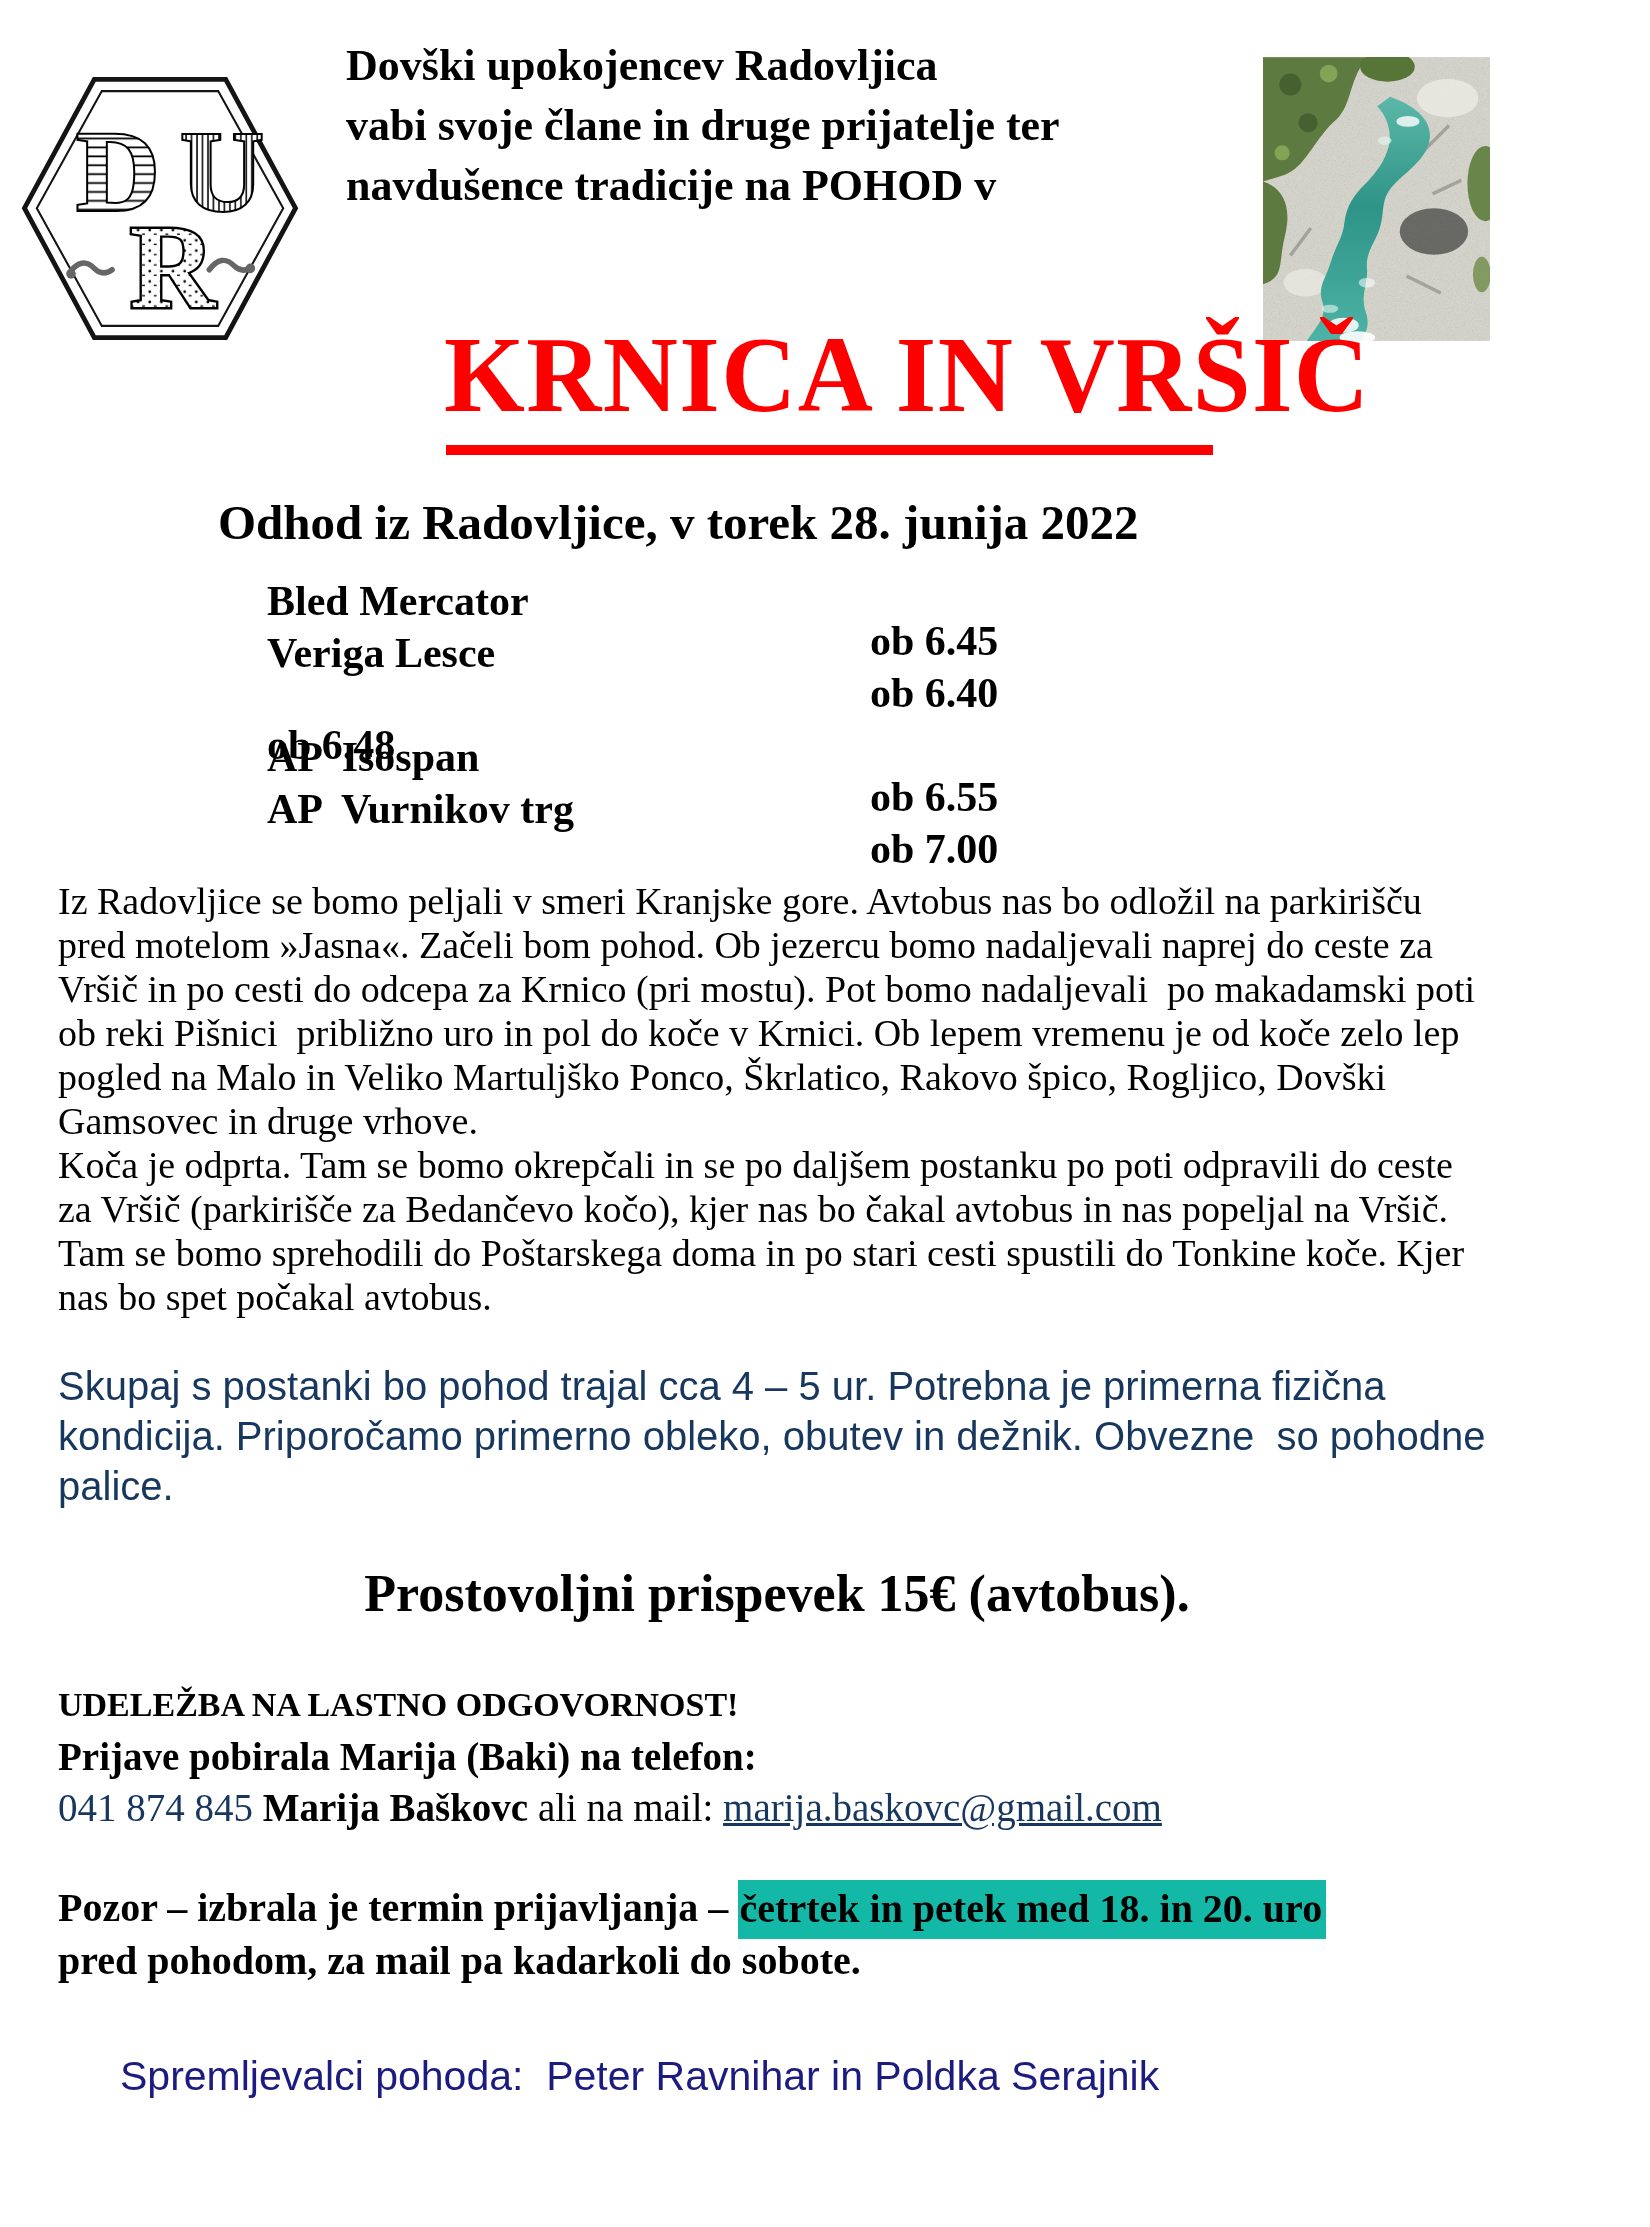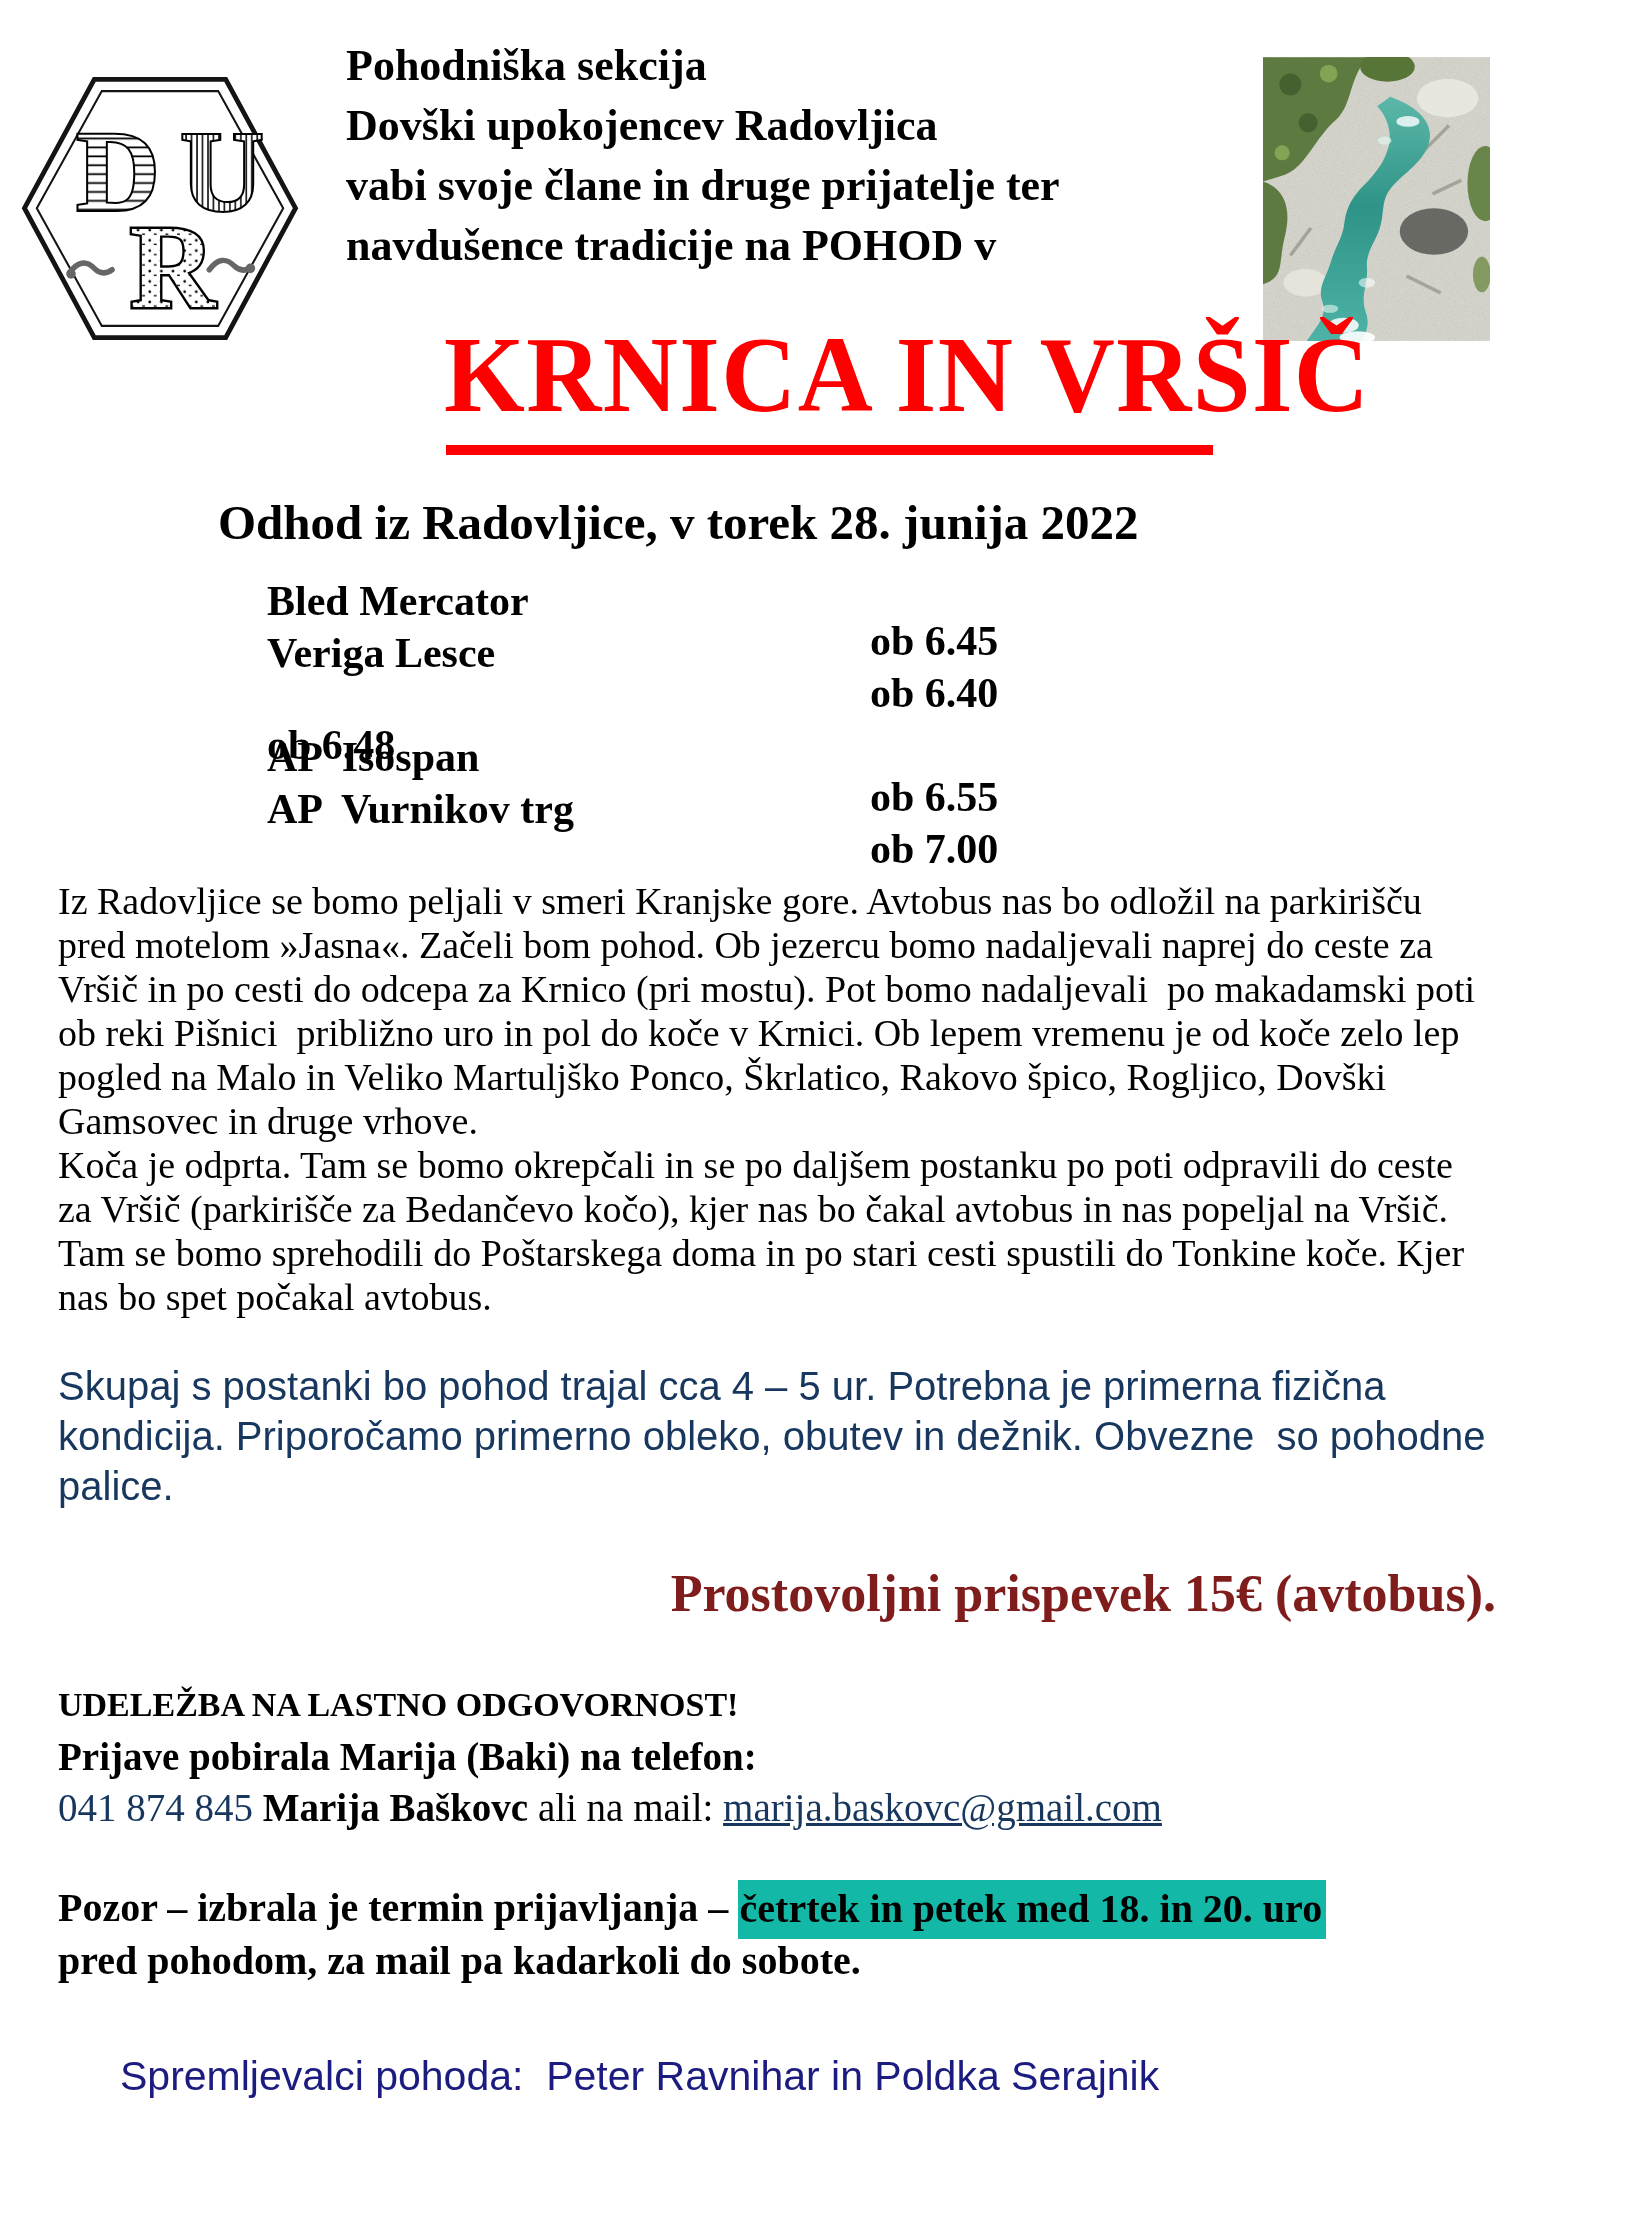--- a/index.html
+++ b/index.html
@@ -41,21 +41,21 @@
   .schedule .stop{width:603px;white-space:pre-wrap;}
   .schedule .time{white-space:nowrap;margin-top:40px;}
   
   .lower{position:absolute;left:58px;top:879px;width:1438px;}
   .bodytext{font-size:38px;line-height:44px;margin:0;white-space:pre-wrap;}
   .advice{
     margin:42px 0 0 0;font-family:"Liberation Sans",sans-serif;
     font-size:40px;line-height:50px;color:#17375e;white-space:pre-wrap;
   }
   .contribution{
-    margin:53px 0 0 0;text-align:right;color:#7f1d1d;
+    margin:53px 0 0 0;text-align:center;color:#000000;
     font-size:52px;font-weight:bold;white-space:nowrap;
   }
   .disclaimer{margin:63px 0 0 0;font-size:34px;font-weight:bold;white-space:nowrap;}
   .signup{margin:9.6px 0 0 0;font-size:39px;font-weight:bold;white-space:nowrap;}
   .contact{margin:6.8px 0 0 0;font-size:39px;white-space:pre-wrap;}
   .contact .phone{color:#17375e;}
   .contact .bold{font-weight:bold;}
   .contact .email{color:#17375e;text-decoration:underline;cursor:pointer;}
   .pozor{margin:51px 0 0 0;font-size:40px;font-weight:bold;line-height:53px;}
   .pozor .line1{white-space:pre;display:block;}
@@ -93,21 +93,20 @@
       <text x="236" y="214" font-family="'Liberation Serif',serif" font-weight="bold" font-size="168" fill="url(#rays)" stroke="#000" stroke-width="6" paint-order="stroke">U</text>
       <text x="162" y="357" font-family="'Liberation Serif',serif" font-weight="bold" font-size="172" fill="url(#spots)" stroke="#000" stroke-width="7" paint-order="stroke">R</text>
       <path d="M74,306 q18,-24 36,-6 q12,12 26,2" stroke="#666" stroke-width="8" fill="none" stroke-linecap="round"></path>
       <circle cx="76" cy="308" r="7" fill="#666"></circle>
       <path d="M278,302 q18,-24 36,-6 q12,12 26,2" stroke="#666" stroke-width="8" fill="none" stroke-linecap="round"></path>
       <circle cx="338" cy="300" r="7" fill="#666"></circle>
     </svg>
   </div>
 
   <div class="header-text">
-    <div>Pohodniška sekcija</div>
     <div>Dovški upokojencev Radovljica</div>
     <div>vabi svoje člane in druge prijatelje ter</div>
     <div>navdušence tradicije na POHOD v</div>
   </div>
 
   <div class="photo">
     <svg width="227" height="284" viewBox="0 0 332 415" xmlns="http://www.w3.org/2000/svg">
       <defs>
         <linearGradient id="water" x1="0" y1="0" x2="0" y2="1">
           <stop offset="0" stop-color="#5cb8a8"></stop>

